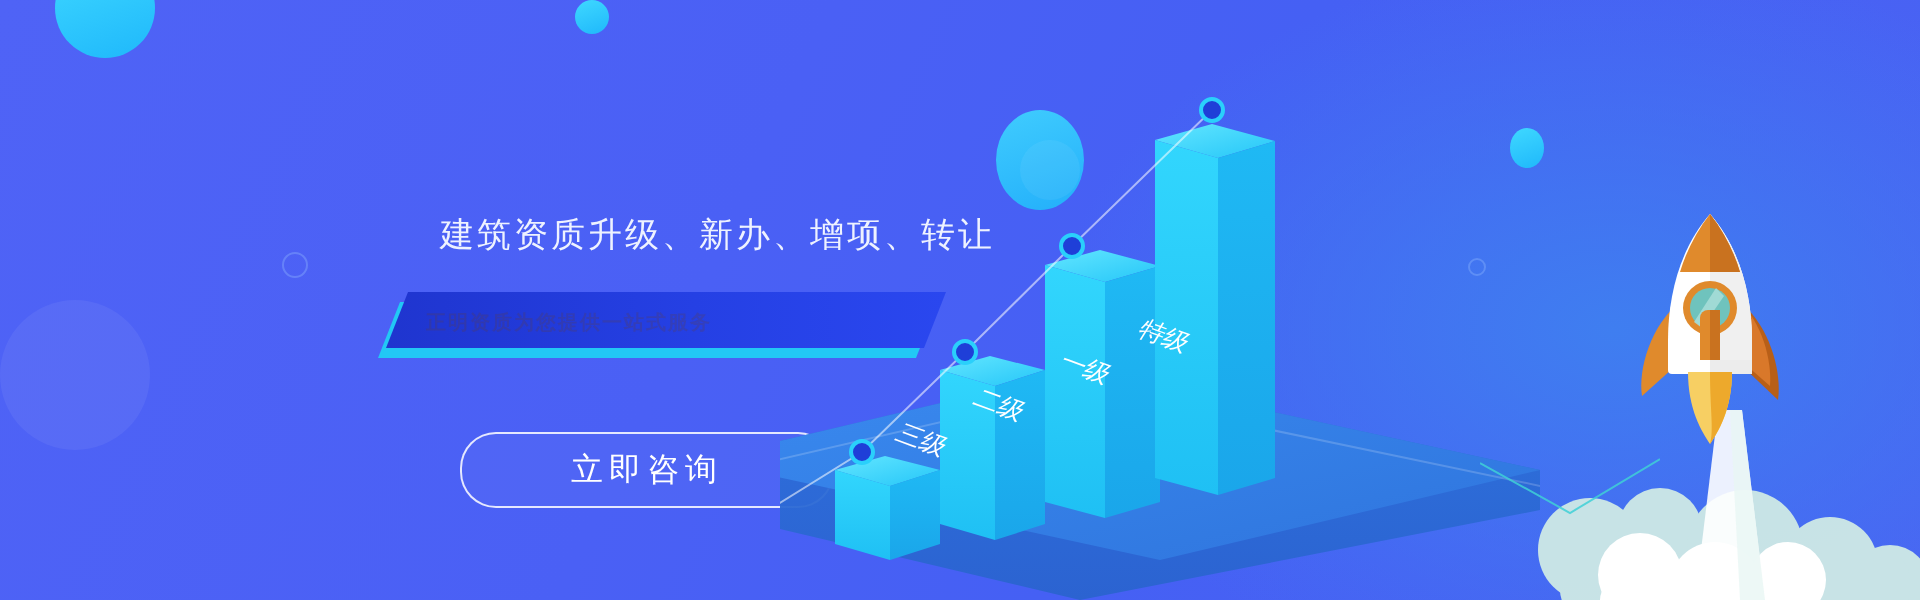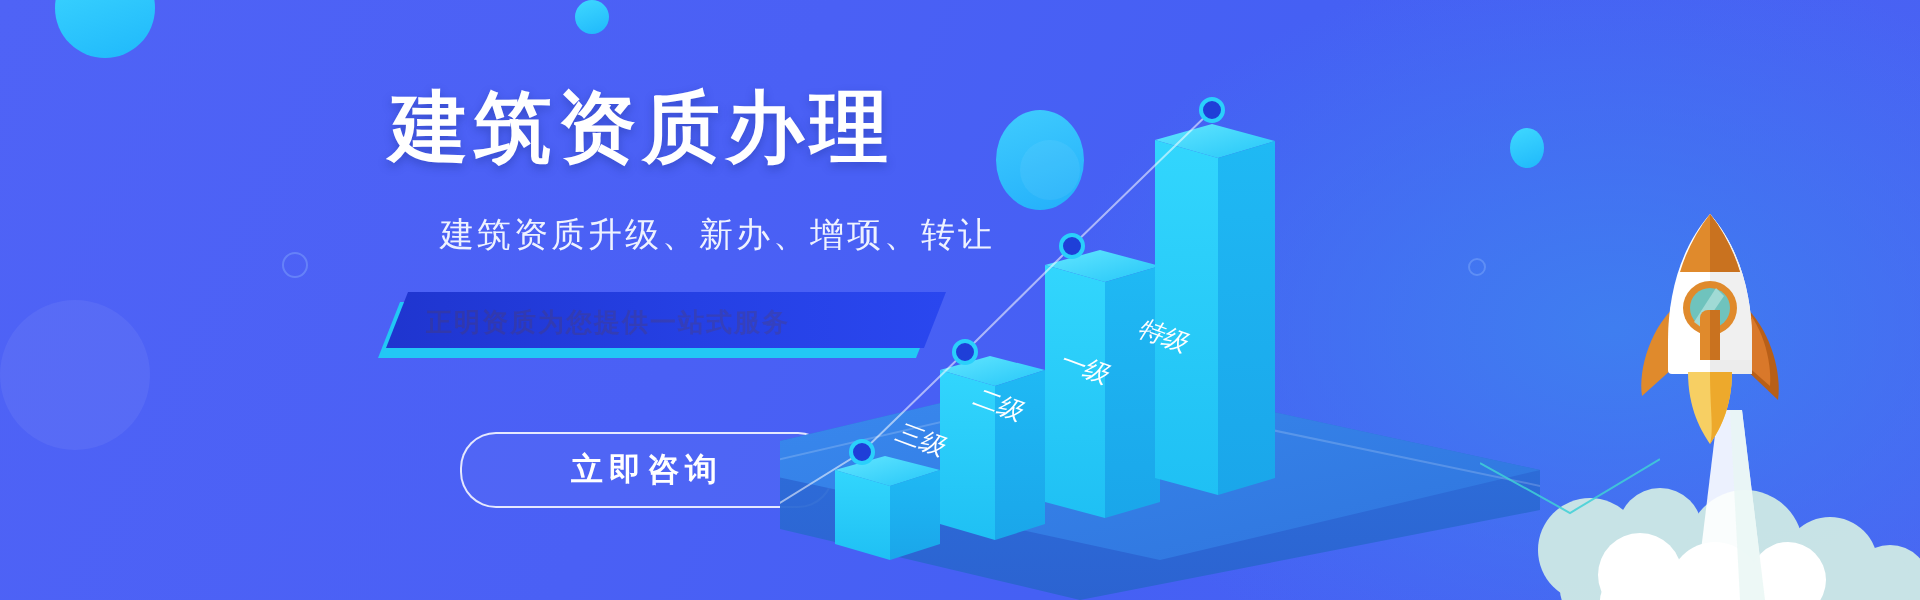--- a/index.html
+++ b/index.html
@@ -44,34 +44,34 @@
     background:#22c8f5;
     clip-path:polygon(22px 0,100% 0,calc(100% - 22px) 100%,0 100%);
   }
   .ribbon-main{
     position:absolute;left:8px;top:0;width:560px;height:56px;
     background:linear-gradient(90deg,#1f35cf 0%,#2540e4 55%,#2a47ef 100%);
     clip-path:polygon(22px 0,100% 0,calc(100% - 22px) 100%,0 100%);
   }
   .ribbon-text{
     position:absolute;left:48px;top:0;height:56px;line-height:56px;
-    font-size:26px;font-weight:700;letter-spacing:2px;white-space:nowrap;
+    font-size:20px;font-weight:700;letter-spacing:2px;white-space:nowrap;
     color:#f7bf3f;
     background:linear-gradient(180deg,#fde08a 0%,#f5c košice 0%,#f6bf3b 55%,#e79b12 100%);
     -webkit-background-clip:text;background-clip:text;
     -webkit-text-fill-color:transparent;
     text-shadow:0 2px 0 rgba(120,60,0,.18);
   }
 
   
   .cta{
     position:absolute;left:460px;top:432px;width:370px;height:72px;
     border:2px solid rgba(255,255,255,.85);border-radius:36px;
     display:flex;align-items:center;justify-content:center;
-    font-size:32px;letter-spacing:6px;color:#ffffff;font-weight:700;
+    font-size:32px;letter-spacing:6px;color:#ffffff;font-weight:400;
     background:rgba(255,255,255,.03);cursor:pointer;
   }
 
   
   .chart{position:absolute;left:780px;top:40px;width:760px;height:560px;}
   .chart svg{position:absolute;left:0;top:0;}
   .axis-label{
     fill:#ffffff;font-family:"Liberation Sans",sans-serif;
     font-size:25px;font-weight:500;
   }
@@ -88,21 +88,20 @@
   <div class="blob cyan" style="left:55px;top:-42px;width:100px;height:100px;"></div>
   <div class="blob cyan" style="left:996px;top:110px;width:88px;height:100px;opacity:.9;"></div>
   <div class="blob cyan" style="left:1510px;top:128px;width:34px;height:40px;"></div>
   <div class="blob cyan" style="left:575px;top:0px;width:34px;height:34px;"></div>
   <div class="blob soft" style="left:0px;top:300px;width:150px;height:150px;"></div>
   <div class="blob soft" style="left:1020px;top:140px;width:60px;height:60px;"></div>
   <div class="ring dim" style="left:282px;top:252px;width:22px;height:22px;"></div>
   <div class="ring dim" style="left:1468px;top:258px;width:14px;height:14px;"></div>
 
   <div class="copy">
-    <div class="headline">建筑资质办理</div>
     <div class="subline">建筑资质升级、新办、增项、转让</div>
 
     <div class="ribbon-wrap">
       <div class="ribbon-cyan"></div>
       <div class="ribbon-main"></div>
       <div class="ribbon-text">正明资质为您提供一站式服务</div>
     </div>
 
     <div class="cta">立即咨询</div>
   </div>

